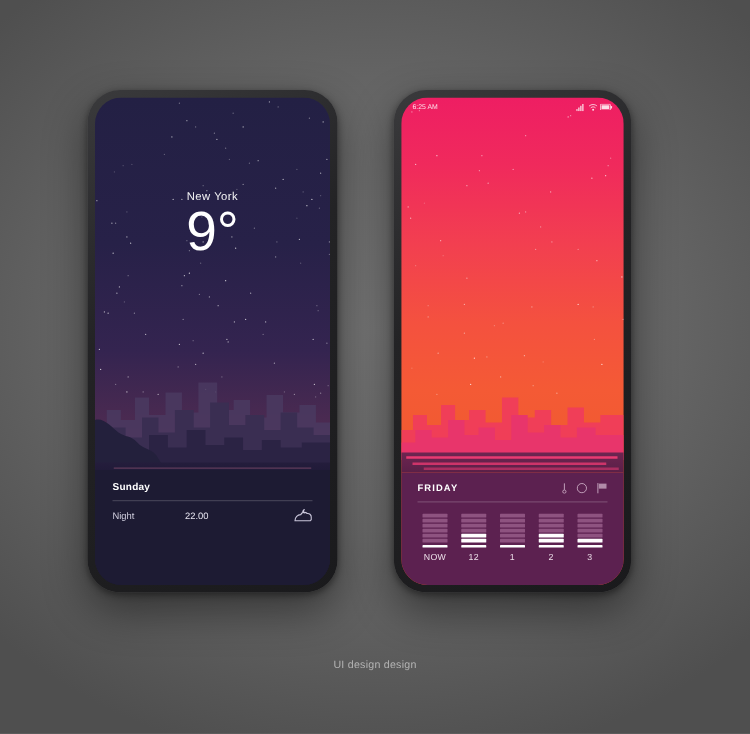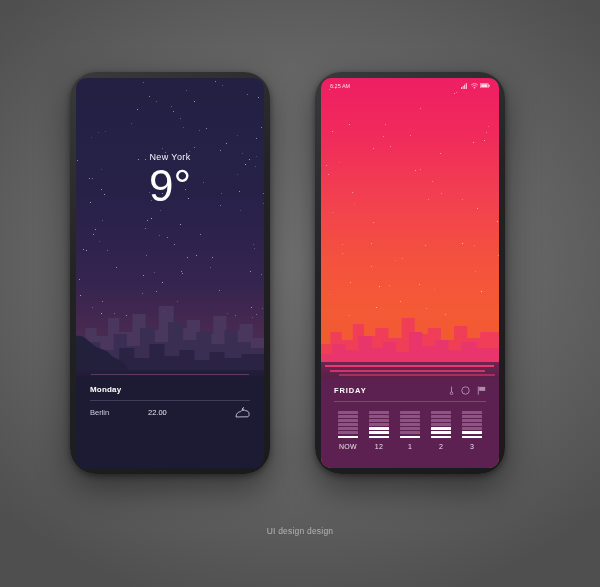--- a/index.html
+++ b/index.html
@@ -28,21 +28,21 @@
     padding: 6px;
     box-shadow: 0 14px 34px rgba(0,0,0,.45), 0 2px 6px rgba(0,0,0,.4);
   }
   .phone-left  { left: 70px;  top: 72px; width: 200px; height: 402px; }
   .phone-right { left: 315px; top: 72px; width: 190px; height: 402px; }
 
   .screen {
     position: relative;
     width: 100%;
     height: 100%;
-    border-radius: 10px;
+    border-radius: 21px;
     overflow: hidden;
   }
 
   
   .night-sky {
     position: absolute;
     inset: 0;
     background: linear-gradient(180deg,
       #232044 0%, #272148 30%, #342450 52%,
       #4a2a51 66%, #5e2f53 74%, #3a2448 82%, #1d1b36 100%);
@@ -300,27 +300,27 @@
         </svg>
       </div>
 
       <div class="water-left">
         <div class="wline" style="top:4px;"></div>
         <div class="wline" style="top:8px; left:14%; right:12%; opacity:.6;"></div>
         <div class="wline" style="top:12px; left:20%; right:22%; opacity:.4;"></div>
       </div>
 
       <div class="panel-left">
-        <div class="panel-left-title">Monday</div>
+        <div class="panel-left-title">Sunday</div>
         <div class="panel-rule"></div>
 
 
 
         <div class="frow">
-          <div class="lab">Berlin</div>
+          <div class="lab">Night</div>
           <div class="time">22.00</div>
           <div class="ico">
             <svg width="15" height="11" viewBox="0 0 15 11">
               <g fill="none" stroke="#c9c6da" stroke-width="0.9" stroke-linecap="round">
                 <path d="M1,9.6 C1,6.8 3.1,4.6 5.6,4.7 C6.6,2.7 9.2,2.3 10.8,3.8
                          C12.7,3.6 14.2,5.1 14,7 C14.2,8 14,9.2 13.2,9.6 Z"></path>
                 <path d="M8.5,3.4 C7.4,2.6 7.5,1 8.7,0.5 C8,0.9 6.9,1.8 7.3,2.9"></path>
               </g>
             </svg>
           </div>

